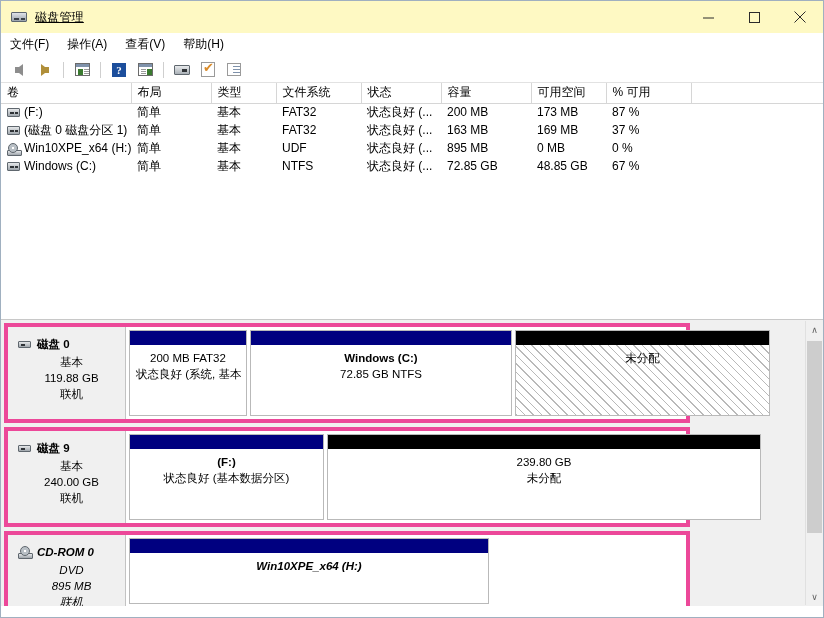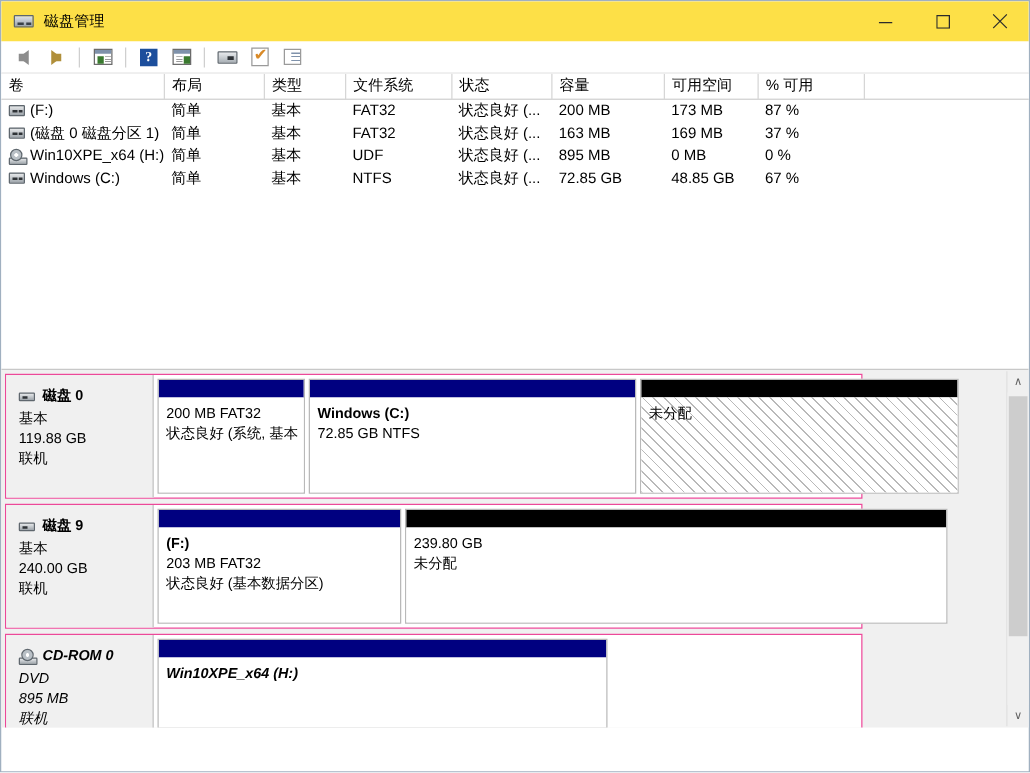--- a/index.html
+++ b/index.html
@@ -16,23 +16,24 @@
     width: 824px; height: 618px;
     background: #ffffff;
     border: 1px solid #a0b0c0;
     overflow: hidden;
   }
 
   
   .titlebar {
     position: relative;
     height: 32px;
-    background: #fde047;
+    background: #fef9c3;
     display: flex;
     align-items: center;
+    text-decoration: underline;
   }
   .title-icon {
     width: 18px; height: 18px;
     margin-left: 9px; margin-right: 7px;
     position: relative;
     flex: none;
   }
   .title-icon .drv {
     position: absolute; left: 1px; top: 4px;
     width: 16px; height: 10px;
@@ -206,23 +207,24 @@
   }
   .graph-scroll {
     position: absolute; left: 0; top: 0;
     width: 806px; height: 286px;
     overflow: hidden;
   }
   .disk-row {
     position: relative;
     display: flex;
     background: #ffffff;
-    border: 1px solid #ec4899;
+    border: 4px solid #ec4899;
     margin: 0 0 4px 3px;
     width: 686px;
+    text-align: center;
   }
   .disk-info {
     width: 118px; flex: none;
     background: #f0f0f0;
     border-right: 1px solid #c3c3c3;
     padding: 9px 0 6px 10px;
     font-size: 11.5px;
     color: #000;
     line-height: 16px;
   }
@@ -308,20 +310,26 @@
       </div>
       <div class="win-btn">
         <svg width="12" height="12" viewBox="0 0 12 12">
             <line x1="0.5" y1="0.5" x2="11.5" y2="11.5" stroke="#2b2b2b" stroke-width="1"></line>
             <line x1="11.5" y1="0.5" x2="0.5" y2="11.5" stroke="#2b2b2b" stroke-width="1"></line>
           </svg>
       </div>
     </div>
   </div>
 
+  <div class="menubar">
+    <div class="mi">文件(F)</div>
+    <div class="mi">操作(A)</div>
+    <div class="mi">查看(V)</div>
+    <div class="mi">帮助(H)</div>
+  </div>
 
   <div class="toolbar">
     <div class="tb-item">
         <div class="arrow arrow-l"></div>
       </div>
     <div class="tb-item">
         <div class="arrow arrow-r"></div>
       </div>
     <div class="tb-sep"></div>
     <div class="tb-item">
@@ -494,21 +502,20 @@
             </div>
           <div>基本</div>
           <div>240.00 GB</div>
           <div>联机</div>
         </div>
         <div class="parts">
           <div class="part" style="width:195px">
             <div class="capbar blue"></div>
             <div class="body">
               <div class="ln1">(F:)</div>
-              <div>203 MB FAT32</div>
               <div>状态良好 (基本数据分区)</div>
             </div>
           </div>
           <div class="part" style="width:434px">
             <div class="capbar black"></div>
             <div class="body">
               <div class="ln1"></div>
               <div>239.80 GB</div>
               <div>未分配</div>
             </div>

